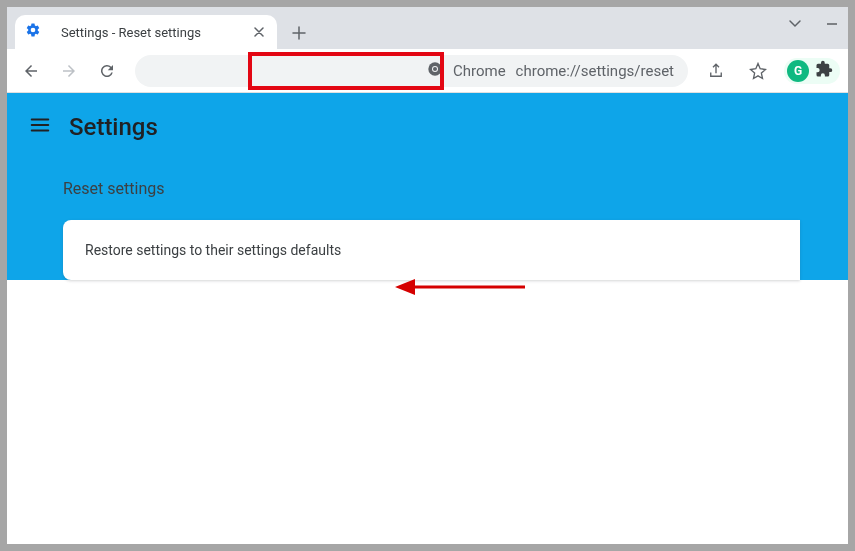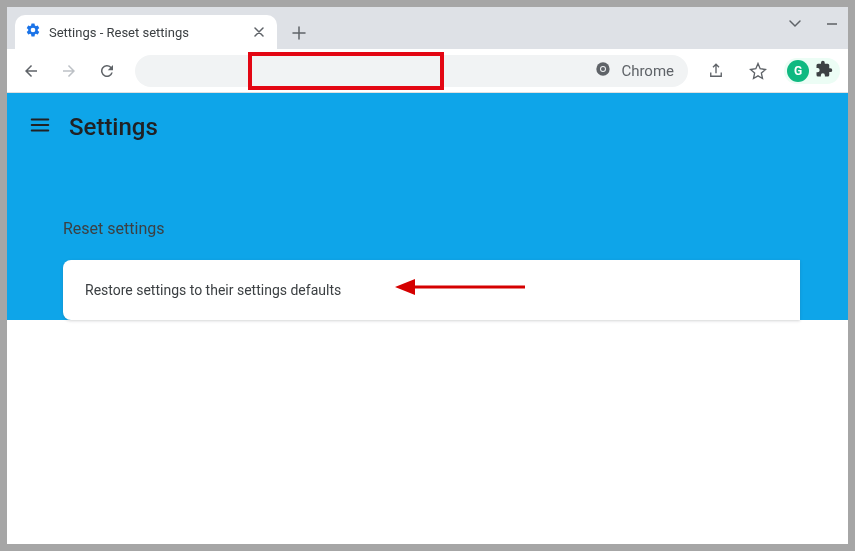--- a/index.html
+++ b/index.html
@@ -22,21 +22,21 @@
     }
     .tab {
       background: #fff;
       height: 34px;
       width: 262px;
       margin-left: 8px;
       border-radius: 10px 10px 0 0;
       display: flex;
       align-items: center;
       padding: 0 10px;
-      gap: 8px;
+      gap: 20px;
       position: relative;
     }
     .tab-title {
       flex: 1;
       font-size: 13px;
       color: #3c4043;
       white-space: nowrap;
       overflow: hidden;
     }
     .tab-close {
@@ -170,21 +170,20 @@
       color: #202124;
     }
     .section {
       padding: 20px 56px 0;
     }
     .section-title {
       font-size: 16px;
       color: #3c4043;
       font-weight: 400;
       margin-bottom: 22px;
-      margin-top: 40px;
     }
     .card {
       background: #fff;
       border-radius: 8px 0 0 8px;
       box-shadow: 0 1px 3px rgba(60,64,67,0.22);
       height: 60px;
       display: flex;
       align-items: center;
       padding: 0 22px;
       cursor: pointer;
@@ -257,20 +256,21 @@
   </div>
   <div class="omnibox">
     <span>
       <svg width="16" height="16" viewBox="0 0 24 24">
           <circle cx="12" cy="12" r="10" fill="#5f6368"></circle>
           <circle cx="12" cy="12" r="4.5" fill="#f1f3f4"></circle>
           <circle cx="12" cy="12" r="3" fill="#5f6368"></circle>
         </svg>
     </span>
     <span class="omnibox-label">Chrome</span>
+    <span class="omnibox-url">chrome://settings/reset</span>
   </div>
   <div class="toolbar-right">
     <div class="nav-btn">
       <svg width="18" height="18" viewBox="0 0 24 24" fill="none" stroke="#5f6368" stroke-width="1.8">
           <path d="M12 3v12M8 7l4-4 4 4M5 14v5h14v-5"></path>
         </svg>
     </div>
     <div class="nav-btn">
       <svg width="18" height="18" viewBox="0 0 24 24" fill="none" stroke="#5f6368" stroke-width="1.8">
           <path d="M12 2l2.9 6.9L22 10l-5.5 4.8L18 22l-6-3.5L6 22l1.5-7.2L2 10l7.1-1.1z"></path>

